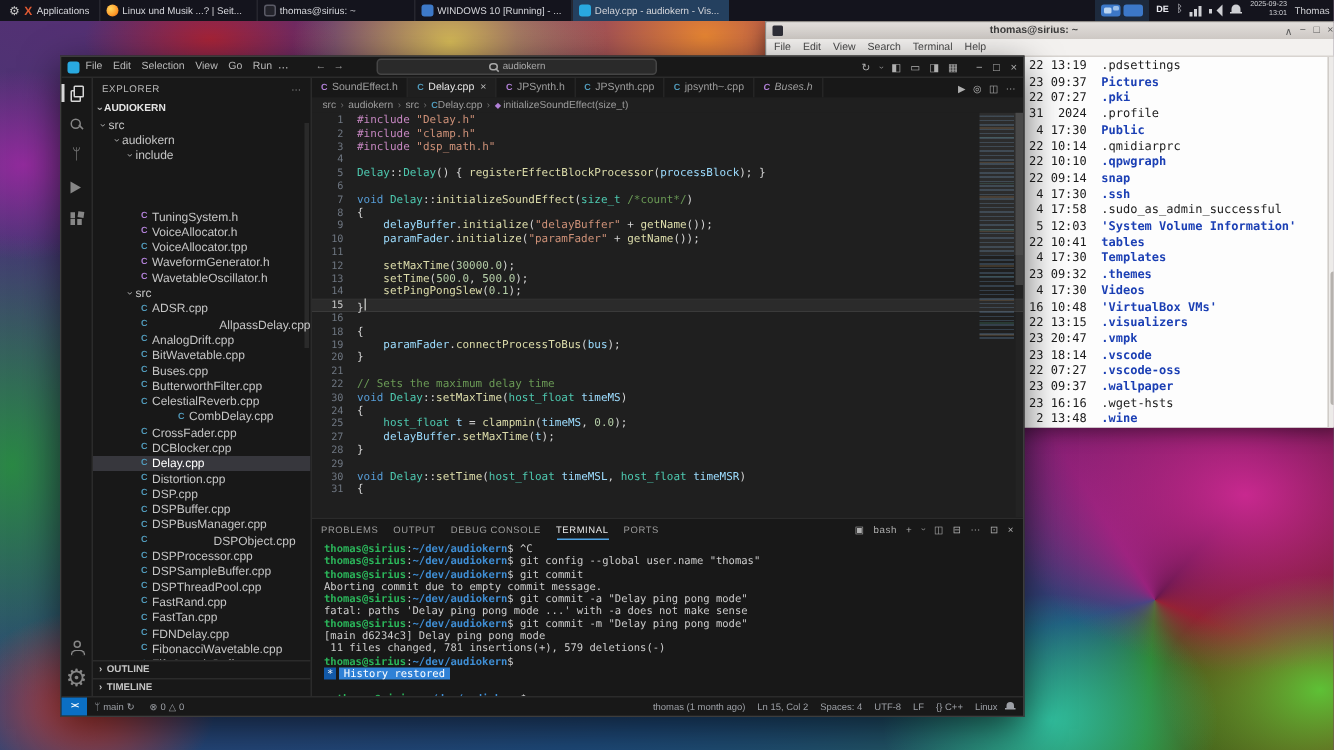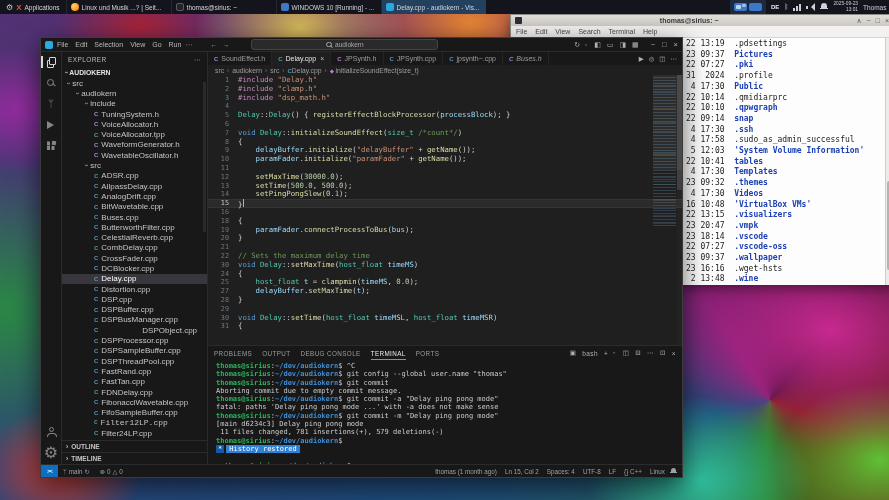--- a/index.html
+++ b/index.html
@@ -318,21 +318,21 @@
             <span>src</span>
           </div>
           <div class="trow" style="padding-left: 14px;">
             <span class="fchev">›</span>
             <span>audiokern</span>
           </div>
           <div class="trow" style="padding-left: 23px;">
             <span class="fchev">›</span>
             <span>include</span>
           </div>
-          <div class="trow" style="padding-left: 32px;">
+          <div class="trow" style="padding-left: 32px; margin-top: 30px;">
             <span class="fic fic-h">C</span>
             <span>TuningSystem.h</span>
           </div>
           <div class="trow" style="padding-left: 32px; text-align: right;">
             <span class="fic fic-h">C</span>
             <span>VoiceAllocator.h</span>
           </div>
           <div class="trow" style="padding-left: 32px;">
             <span class="fic fic-cpp">C</span>
             <span>VoiceAllocator.tpp</span>
@@ -346,21 +346,21 @@
             <span>WavetableOscillator.h</span>
           </div>
           <div class="trow" style="padding-left: 23px;">
             <span class="fchev">›</span>
             <span>src</span>
           </div>
           <div class="trow" style="padding-left: 32px;">
             <span class="fic fic-cpp">C</span>
             <span>ADSR.cpp</span>
           </div>
-          <div class="trow" style="padding-left: 32px;">
+          <div class="trow" style="padding-left: 32px; justify-content: space-between;">
             <span class="fic fic-cpp">C</span>
             <span>AllpassDelay.cpp</span>
           </div>
           <div class="trow" style="padding-left: 32px;">
             <span class="fic fic-cpp">C</span>
             <span>AnalogDrift.cpp</span>
           </div>
           <div class="trow" style="padding-left: 32px;">
             <span class="fic fic-cpp">C</span>
             <span>BitWavetable.cpp</span>
@@ -370,21 +370,21 @@
             <span>Buses.cpp</span>
           </div>
           <div class="trow" style="padding-left: 32px;">
             <span class="fic fic-cpp">C</span>
             <span>ButterworthFilter.cpp</span>
           </div>
           <div class="trow" style="padding-left: 32px;">
             <span class="fic fic-cpp">C</span>
             <span>CelestialReverb.cpp</span>
           </div>
-          <div class="trow" style="padding-left: 32px;">
+          <div class="trow" style="padding-left: 32px; justify-content: center;">
             <span class="fic fic-cpp">C</span>
             <span>CombDelay.cpp</span>
           </div>
           <div class="trow" style="padding-left: 32px;">
             <span class="fic fic-cpp">C</span>
             <span>CrossFader.cpp</span>
           </div>
           <div class="trow" style="padding-left: 32px;">
             <span class="fic fic-cpp">C</span>
             <span>DCBlocker.cpp</span>

